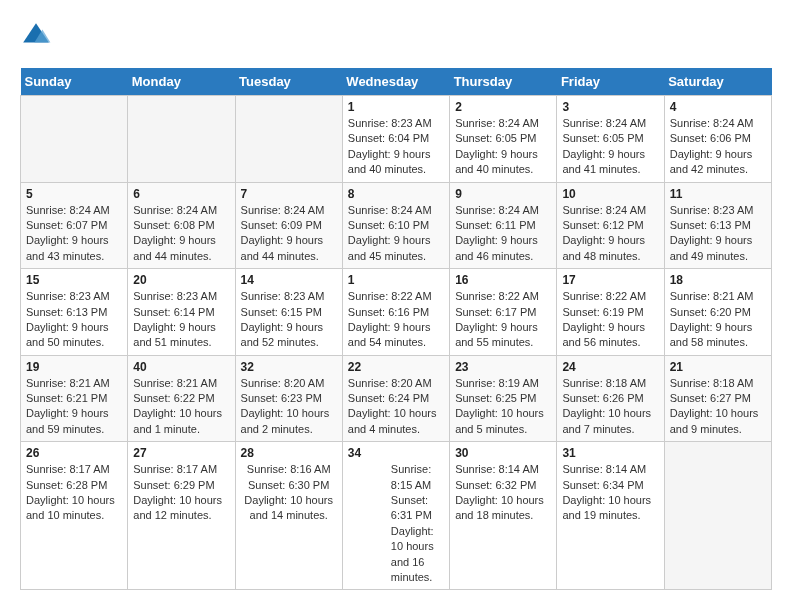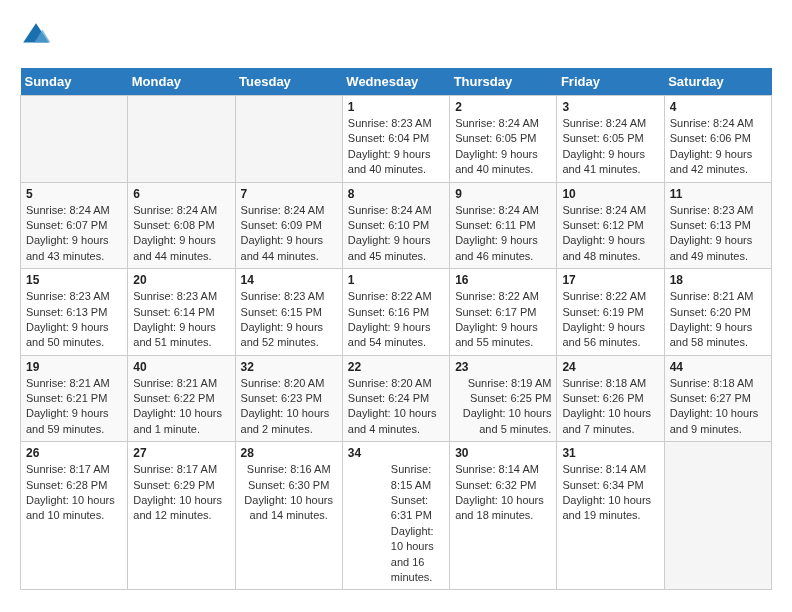--- a/index.html
+++ b/index.html
@@ -287,34 +287,34 @@
         </td>
         <td>
           <span class="day-number">22</span>
           <div class="day-info" style="white-space: pre-line;">Sunrise: 8:20 AM
 Sunset: 6:24 PM
 Daylight: 10 hours
 and 4 minutes.</div>
         </td>
         <td>
           <span class="day-number">23</span>
-          <div class="day-info" style="white-space: pre-line; text-align: right;">Sunrise: 8:19 AM
+          <div class="day-info" style="white-space: pre-line;">Sunrise: 8:19 AM
 Sunset: 6:25 PM
 Daylight: 10 hours
 and 5 minutes.</div>
         </td>
         <td>
           <span class="day-number">24</span>
           <div class="day-info" style="white-space: pre-line;">Sunrise: 8:18 AM
 Sunset: 6:26 PM
 Daylight: 10 hours
 and 7 minutes.</div>
         </td>
         <td>
-          <span class="day-number">44</span>
+          <span class="day-number">21</span>
           <div class="day-info" style="white-space: pre-line;">Sunrise: 8:18 AM
 Sunset: 6:27 PM
 Daylight: 10 hours
 and 9 minutes.</div>
         </td>
       </tr>
       <tr>
         <td>
           <span class="day-number">26</span>
           <div class="day-info" style="white-space: pre-line;">Sunrise: 8:17 AM

